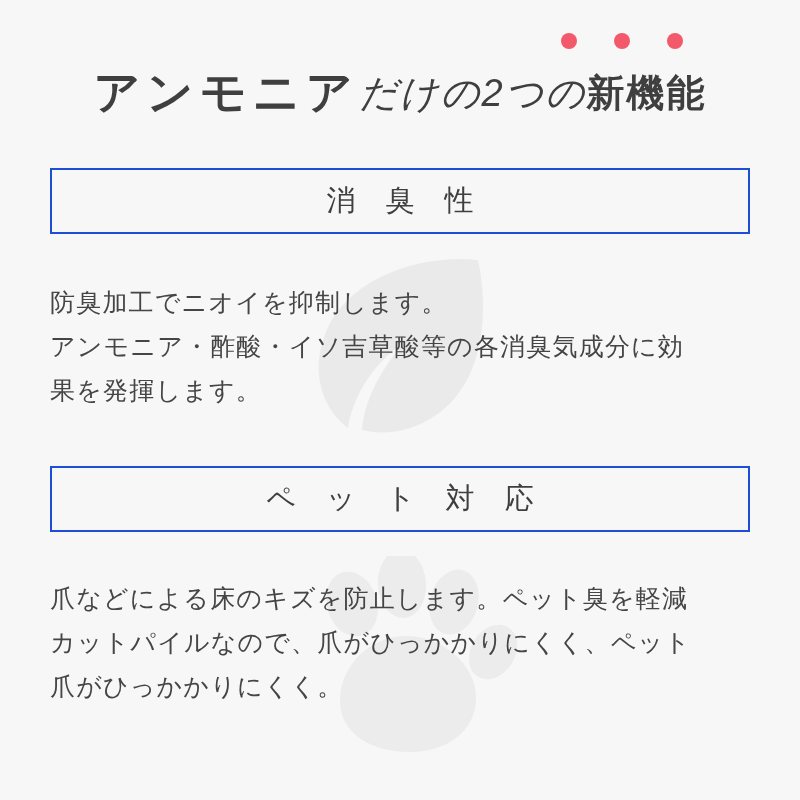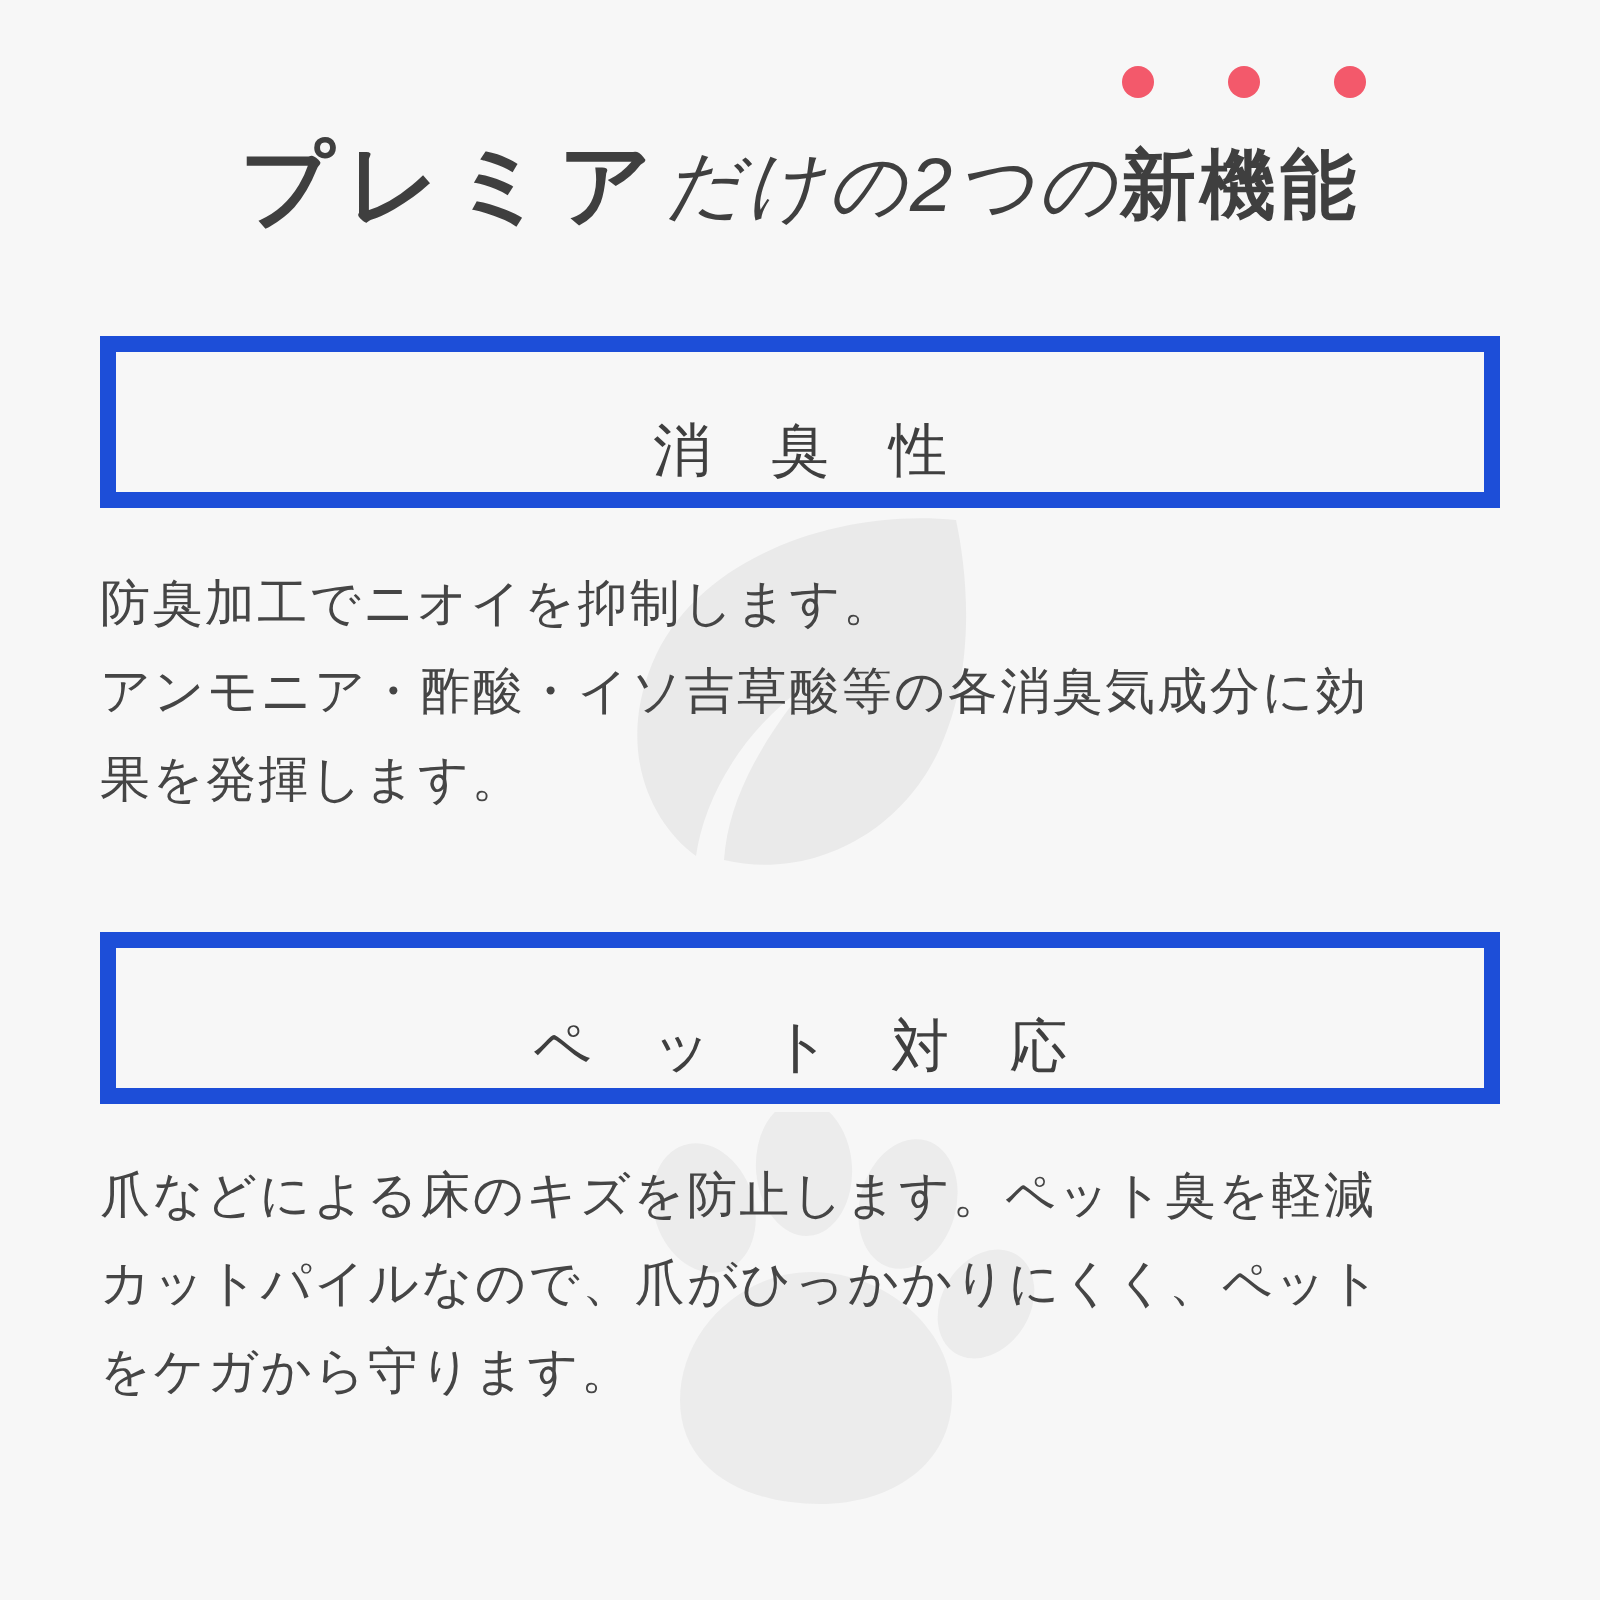--- a/index.html
+++ b/index.html
@@ -66,25 +66,25 @@
     font-size: 38px;
     letter-spacing: 2px;
     vertical-align: middle;
   }
 
   
   .section-box {
     position: absolute;
     left: 50px;
     width: 700px;
-    height: 86px;
+    height: 66px;
     box-sizing: border-box;
-    border: 8px solid #1d4ed8;
+    border: 2px solid #1d4ed8;
     display: flex;
-    align-items: flex-end;
+    align-items: center;
     justify-content: center;
   }
   .section-box .label {
     font-size: 29px;
     letter-spacing: 11px;
     text-indent: 11px;
     color: #3f3f3f;
     font-weight: 500;
   }
   #box-odor { top: 168px; }
@@ -132,21 +132,21 @@
 
 <div class="page">
 
   <div class="dots">
     <span class="dot"></span>
     <span class="dot"></span>
     <span class="dot"></span>
   </div>
 
   <div class="headline">
-    <span class="big">プレミア</span><span class="mid">だけの2つの</span><span class="big2">新機能</span>
+    <span class="big">アンモニア</span><span class="mid">だけの2つの</span><span class="big2">新機能</span>
   </div>
 
   <svg class="art art-leaf" viewBox="0 0 200 190">
     <path d="M178 10 C120 4 48 28 26 82 C8 126 26 162 48 178 C52 150 70 116 104 92 C78 124 64 152 62 180 C104 190 150 168 170 124 C188 84 184 38 178 10 Z" fill="#eaeaea"></path>
   </svg>
 
   <svg class="art art-paw" viewBox="0 0 230 210">
     <ellipse cx="62" cy="48" rx="25" ry="33" fill="#ececec" transform="rotate(-18 62 48)"></ellipse>
     <ellipse cx="112" cy="28" rx="24" ry="34" fill="#ececec" transform="rotate(-4 112 28)"></ellipse>
     <ellipse cx="164" cy="46" rx="24" ry="33" fill="#ececec" transform="rotate(16 164 46)"></ellipse>
@@ -162,16 +162,16 @@
     <p>アンモニア・酢酸・イソ吉草酸等の各消臭気成分に効</p>
     <p>果を発揮します。</p>
   </div>
 
   <div class="section-box" id="box-pet">
     <span class="label">ペ ッ ト 対 応</span>
   </div>
   <div class="body-text" id="text-pet">
     <p>爪などによる床のキズを防止します。ペット臭を軽減</p>
     <p>カットパイルなので、爪がひっかかりにくく、ペット</p>
-    <p>をケガから守ります。</p>
+    <p>爪がひっかかりにくく。</p>
   </div>
 
 </div>
 
 </body></html>

